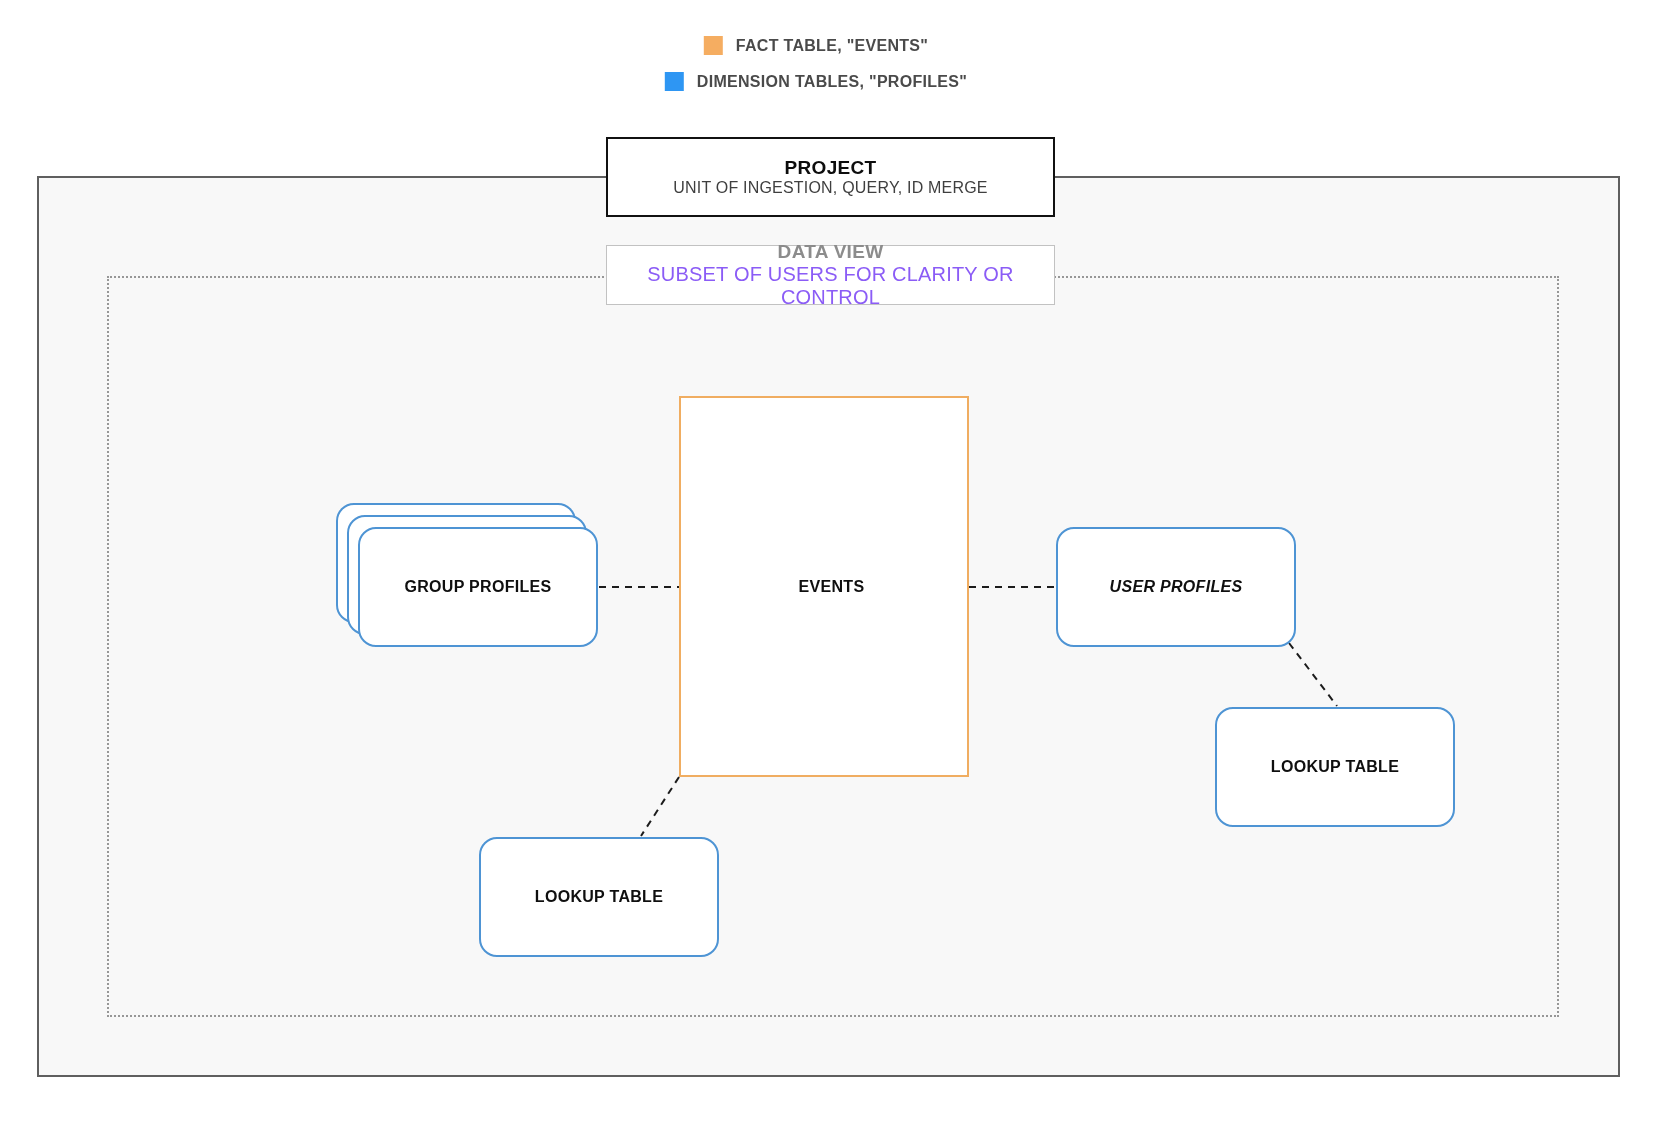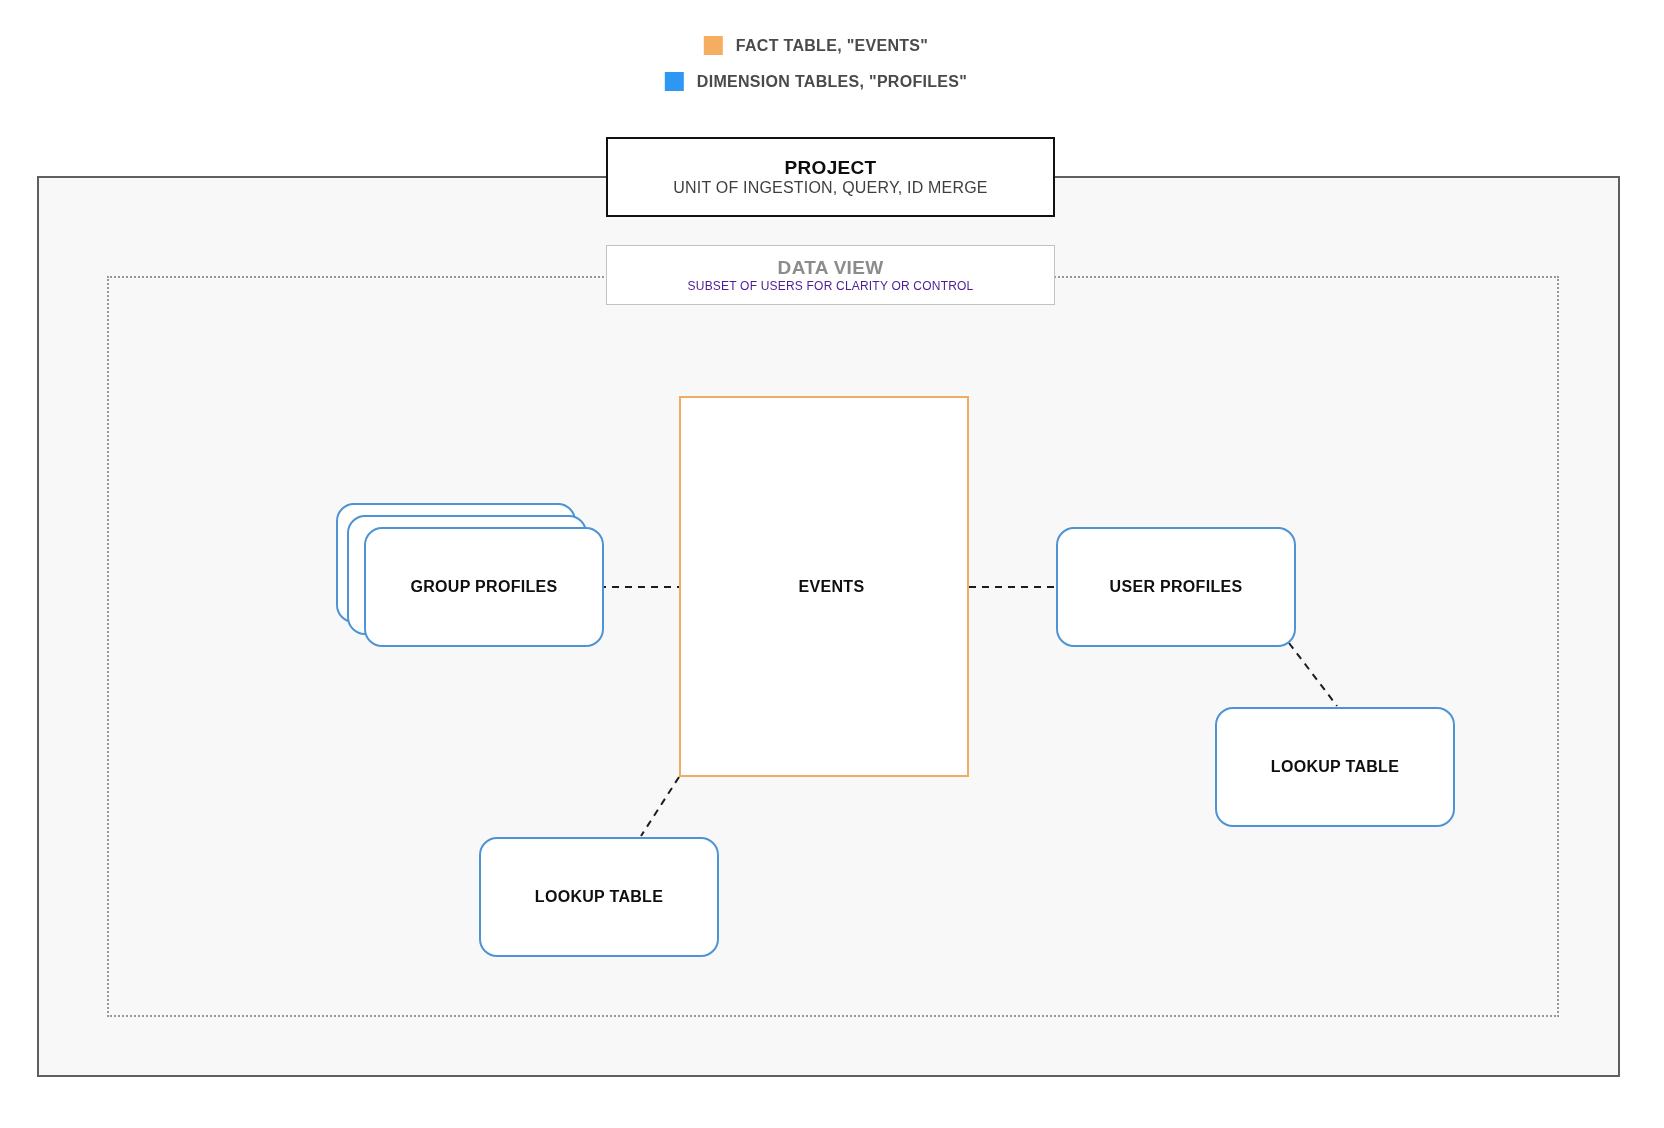--- a/index.html
+++ b/index.html
@@ -102,22 +102,22 @@
     letter-spacing: 0.2px;
     text-align: right;
   }
   .dataview-box .hdr-title {
     font-size: 19px;
     font-weight: 700;
     color: #8c8c8c;
     letter-spacing: 0.3px;
   }
   .dataview-box .hdr-subtitle {
-    font-size: 12px;
-    color: #4c1d95;
+    font-size: 20px;
+    color: #8b5cf6;
     letter-spacing: 0.2px;
   }
 
   
   .node-label {
     font-size: 16px;
     font-weight: 700;
     color: #0f0f0f;
     letter-spacing: 0.3px;
     white-space: nowrap;
@@ -144,21 +144,21 @@
     border: 2px solid #4e94d4;
     border-radius: 18px;
     display: flex;
     align-items: center;
     justify-content: center;
     z-index: 2;
   }
   .stack-back   { left: 336px; top: 503px; z-index: 2; }
   .stack-middle { left: 347px; top: 515px; z-index: 3; }
   .stack-front  { left: 358px; top: 527px; z-index: 4; }
-  .user-profiles { left: 1056px; top: 527px; }
+  .user-profiles { left: 1056px; top: 527px; font-style: italic; }
   .lookup-right  { left: 1215px; top: 707px; }
   .lookup-left   { left: 479px;  top: 837px; }
 
   
   .connector-layer {
     position: absolute;
     left: 0; top: 0;
     width: 1664px;
     height: 1128px;
     z-index: 1;
@@ -201,21 +201,21 @@
     <div class="hdr-title">DATA VIEW</div>
     <div class="hdr-subtitle">SUBSET OF USERS FOR CLARITY OR CONTROL</div>
   </div>
 
   <div class="fact-node" style="border-color: rgb(240, 173, 97);">
     <span class="node-label">EVENTS</span>
   </div>
 
   <div class="dim-card stack-back" style="border-color: rgb(78, 148, 212);"></div>
   <div class="dim-card stack-middle" style="border-color: rgb(78, 148, 212);"></div>
-  <div class="dim-card stack-front" style="border-color: rgb(78, 148, 212); margin-left: 6px;">
+  <div class="dim-card stack-front" style="border-color: rgb(78, 148, 212);">
     <span class="node-label">GROUP PROFILES</span>
   </div>
 
   <div class="dim-card user-profiles" style="border-color: rgb(78, 148, 212);">
     <span class="node-label">USER PROFILES</span>
   </div>
 
   <div class="dim-card lookup-right" style="border-color: rgb(78, 148, 212);">
     <span class="node-label">LOOKUP TABLE</span>
   </div>

